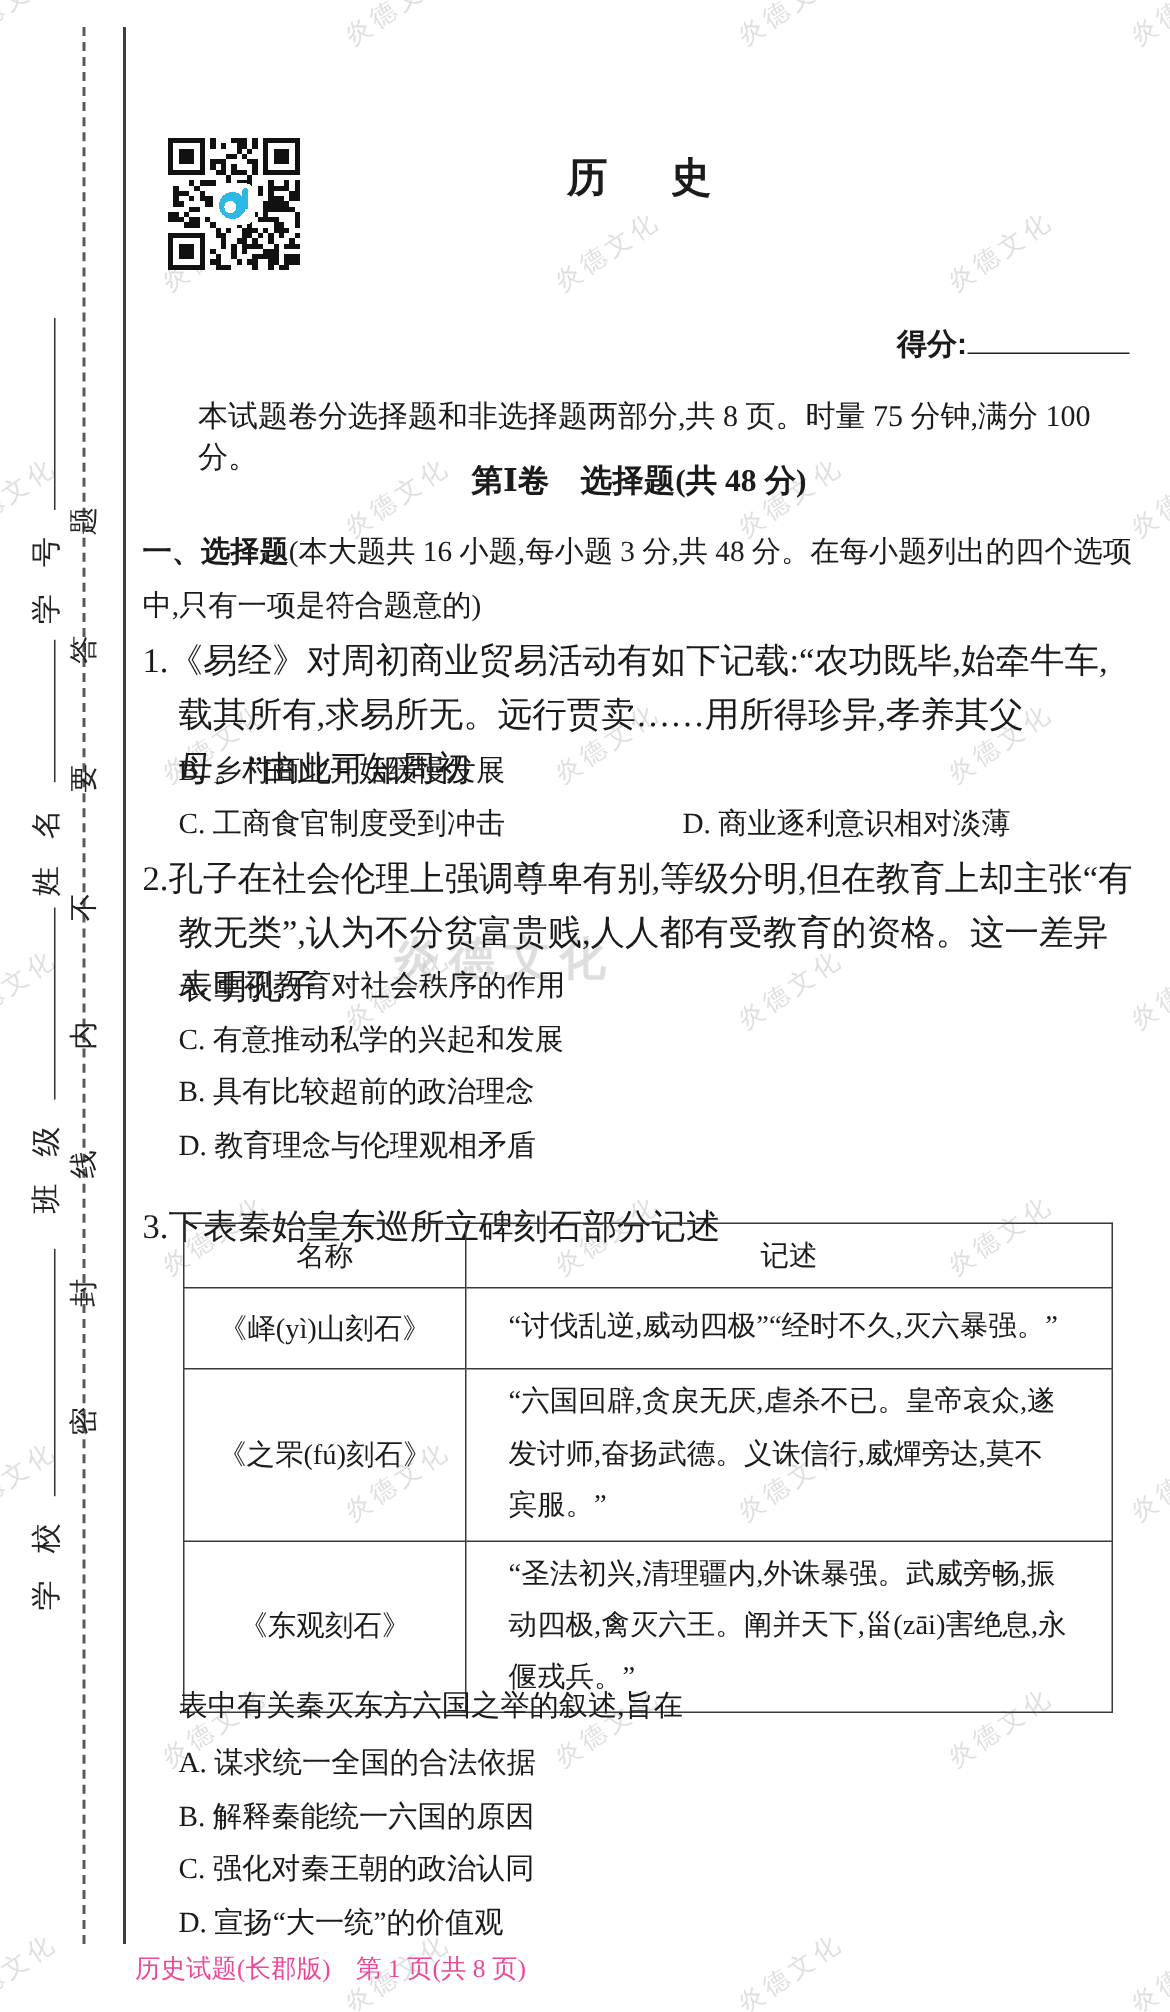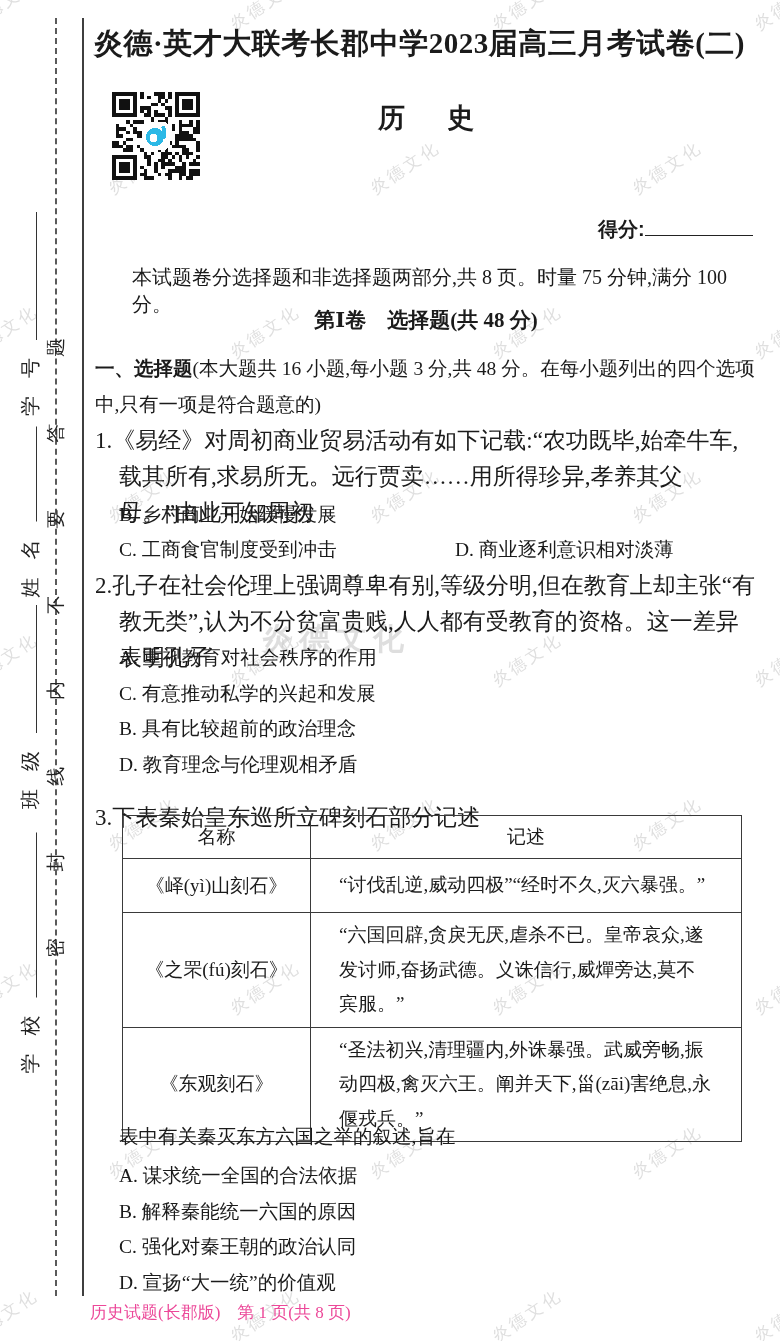--- a/index.html
+++ b/index.html
@@ -104,21 +104,20 @@
     <span class="vlabel">姓名</span><span class="vline" style="width:95px;"></span>
   </div>
   <div class="vfield" style="left:30px;top:707px;">
     <span class="vlabel">班级</span><span class="vline" style="width:128px;"></span>
   </div>
   <div class="vfield" style="left:30px;top:953px;">
     <span class="vlabel">学校</span><span class="vline" style="width:165px;"></span>
   </div>
   <div class="vseal" style="left:56px;top:632px;">密 封 线 内 不 要 答 题</div>
 
-  <div class="abs exam-title">炎德·英才大联考长郡中学2023届高三月考试卷(二)</div>
   <div class="abs qr-wrap"><svg xmlns="http://www.w3.org/2000/svg" width="88" height="88" shape-rendering="crispEdges">
     <rect width="88" height="88" fill="#fff"></rect>
     <g fill="#111">
           <rect x="28.16" y="0.00" width="3.52" height="3.52"></rect>
           <rect x="42.24" y="0.00" width="3.52" height="3.52"></rect>
           <rect x="45.76" y="0.00" width="3.52" height="3.52"></rect>
           <rect x="49.28" y="0.00" width="3.52" height="3.52"></rect>
           <rect x="56.32" y="0.00" width="3.52" height="3.52"></rect>
           <rect x="28.16" y="3.52" width="3.52" height="3.52"></rect>
           <rect x="35.20" y="3.52" width="3.52" height="3.52"></rect>

